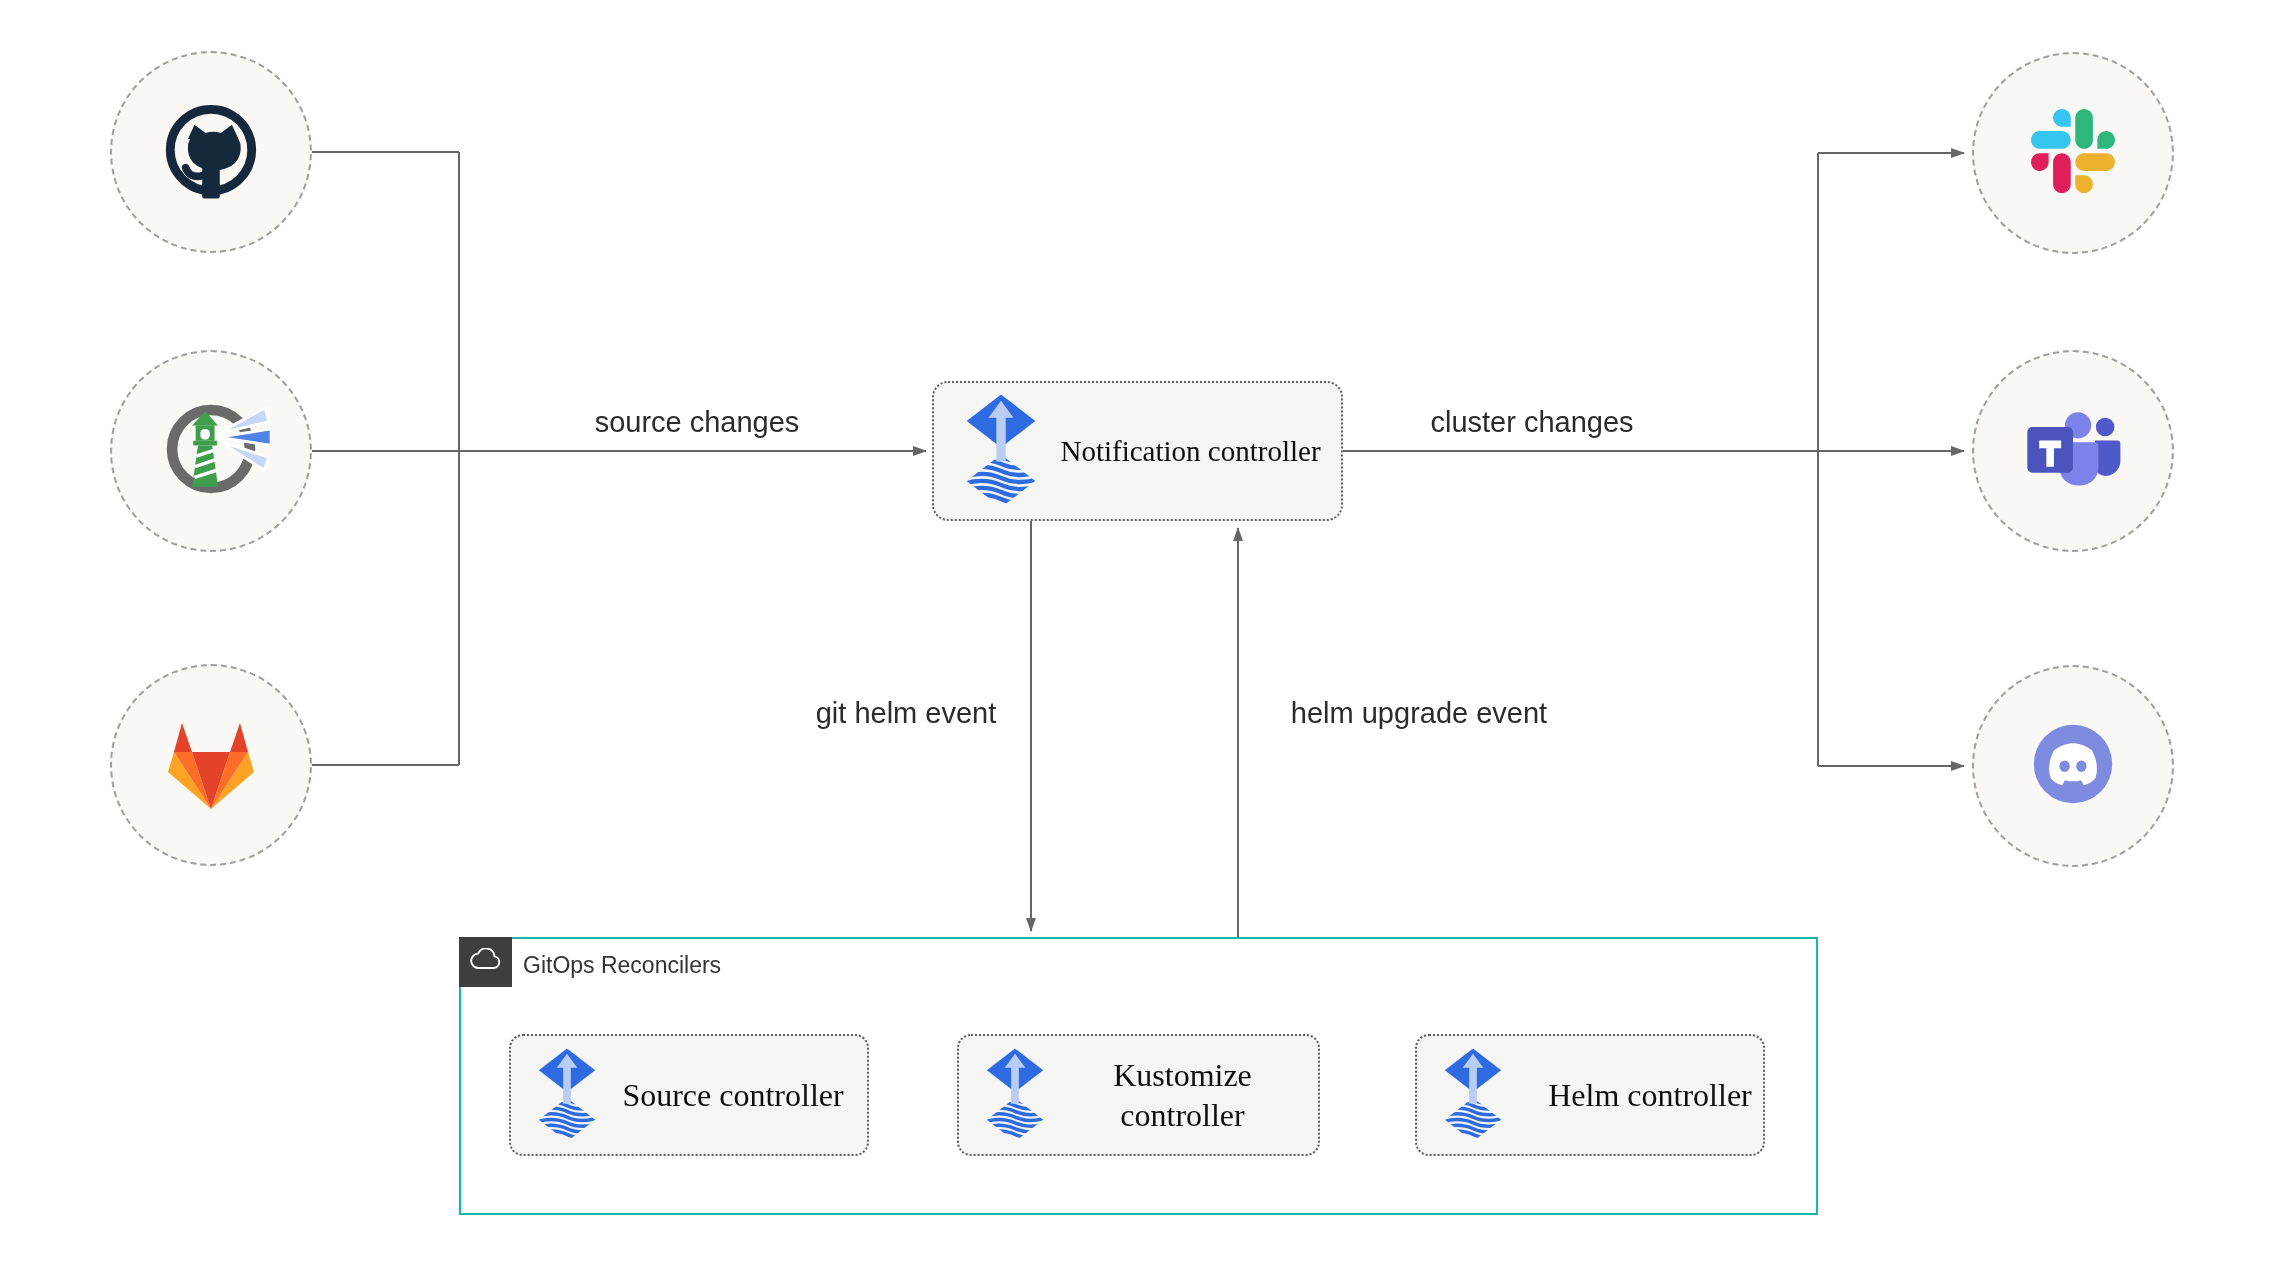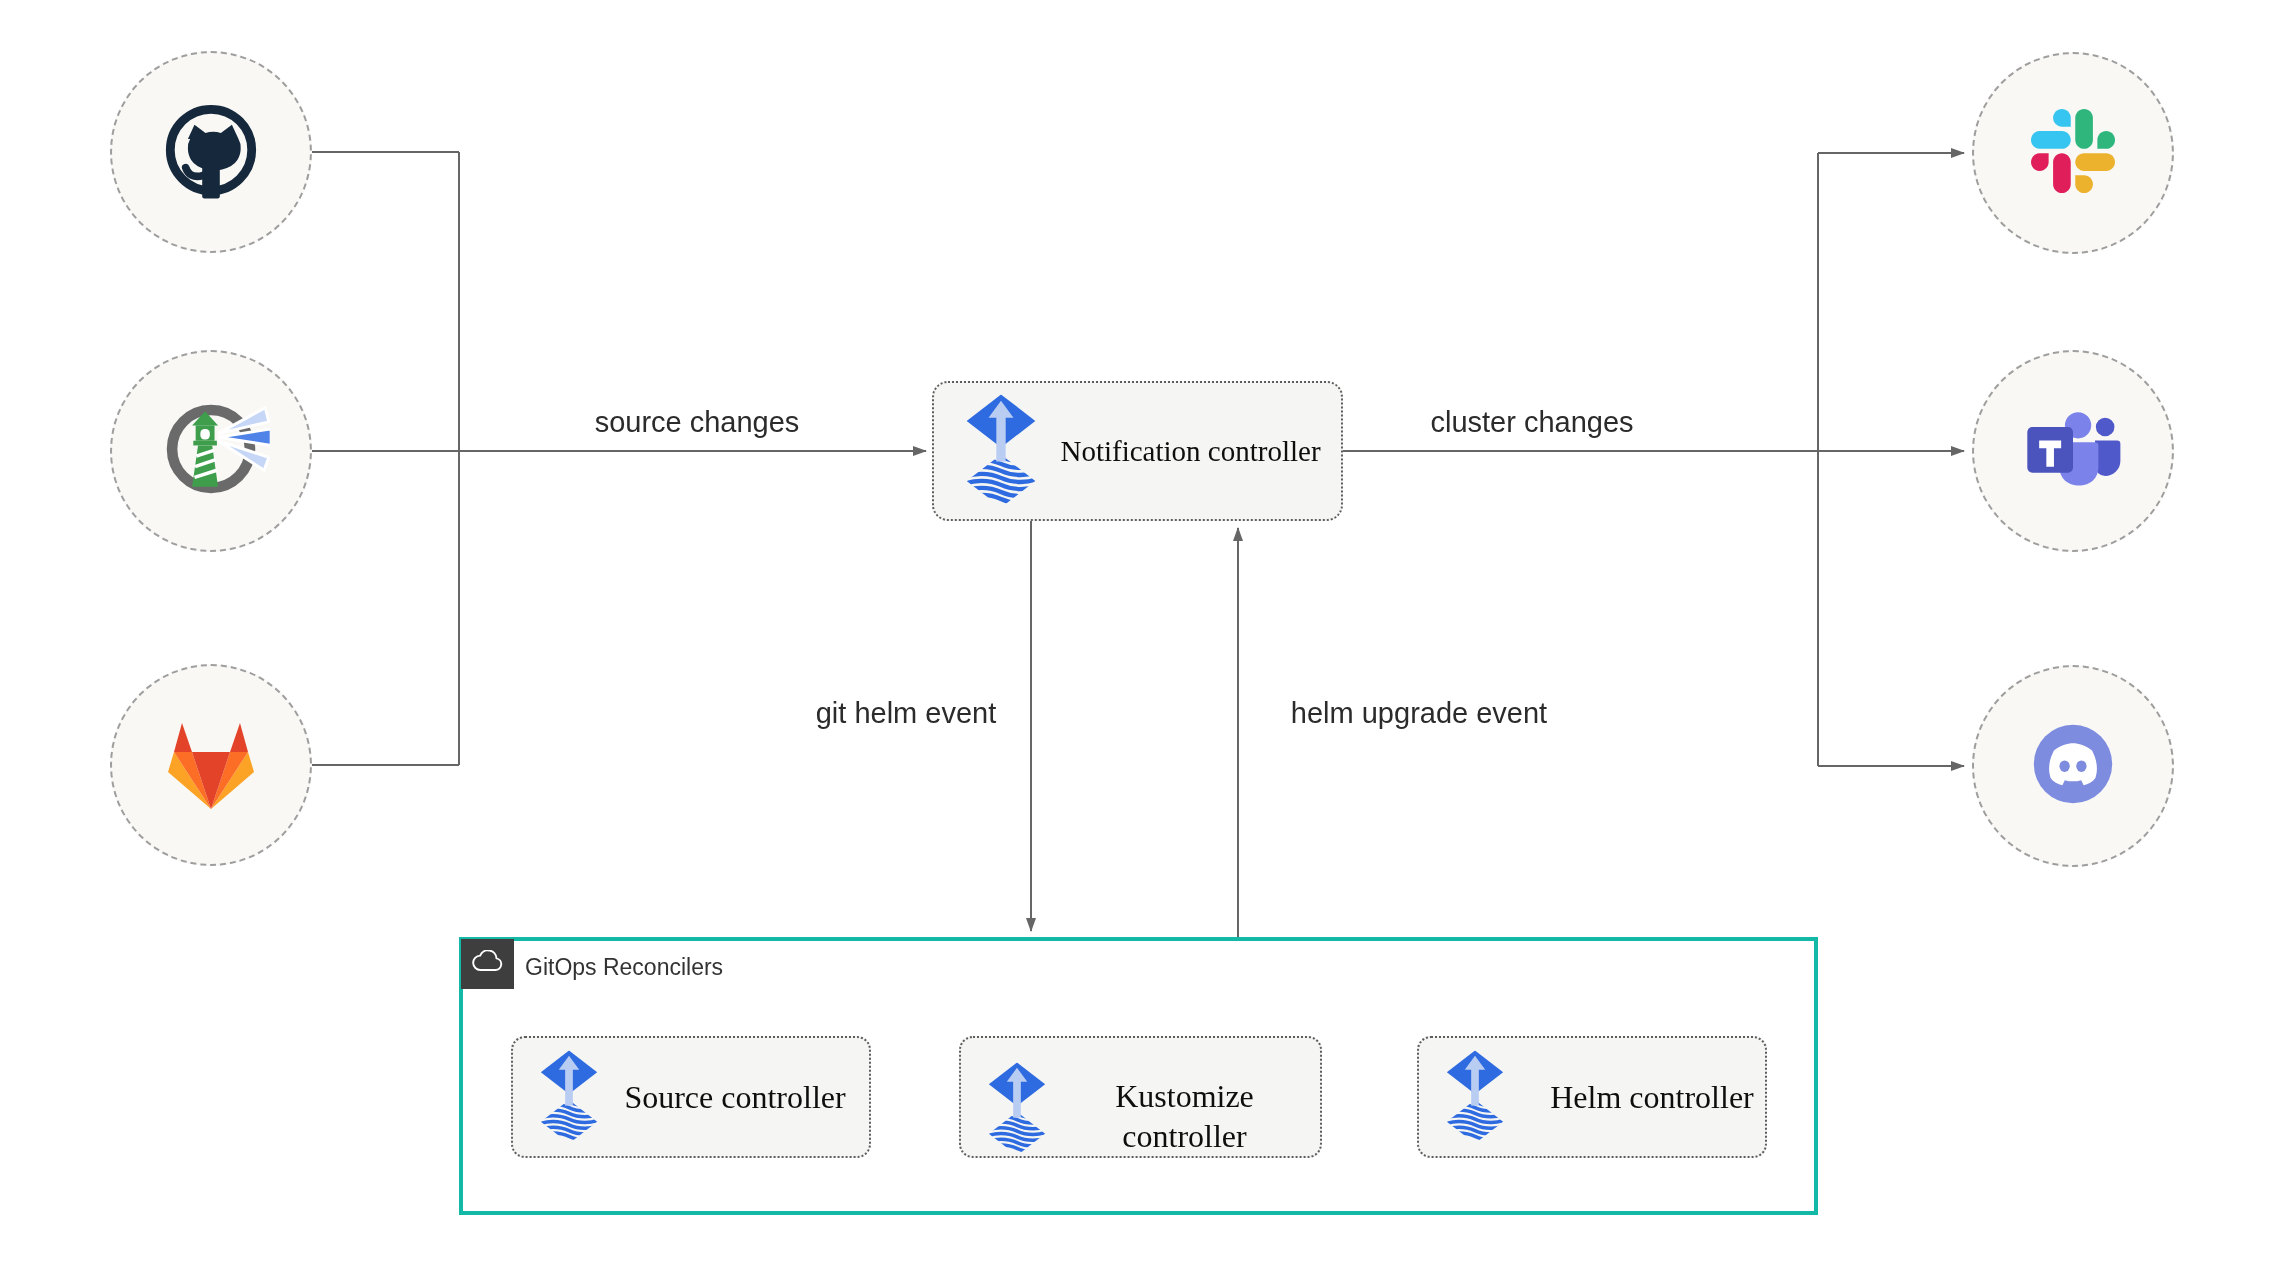--- a/index.html
+++ b/index.html
@@ -29,21 +29,21 @@
   #notification-box .lbl{font-size:29px;}
   #notification-box .flux-icon{width:78px;height:114px;flex:0 0 auto;}
 
   .inner-box{height:122px;padding-left:24px;border-radius:14px;}
   .inner-box .lbl{font-size:32px;}
   .inner-box .flux-icon{width:64px;height:94px;flex:0 0 auto;}
 
   
   #gitops-box{
     position:absolute;left:459px;top:937px;width:1359px;height:278px;
-    border:4px solid #14b8a6;box-sizing:border-box;background:#ffffff;
+    border:2px solid #14b8a6;box-sizing:border-box;background:#ffffff;
   }
   #gitops-badge{
     position:absolute;left:-2px;top:-2px;width:53px;height:50px;background:#3e3e3e;
     display:flex;align-items:center;justify-content:center;
   }
   #gitops-title{
     position:absolute;left:62px;top:13px;font-size:23px;color:#333;white-space:nowrap;
   }
 
   
@@ -220,21 +220,21 @@
     </div>
     <div id="gitops-title">GitOps Reconcilers</div>
 
     <div class="ctrl-box inner-box" style="left:48px;top:95px;width:360px;">
       <svg class="flux-icon" viewBox="0 0 100 145">
           <use href="#flux-symbol"></use>
         </svg>
       <div class="lbl">Source controller</div>
     </div>
 
-    <div class="ctrl-box inner-box" style="left:496px;top:95px;width:363px;align-items:flex-end;">
+    <div class="ctrl-box inner-box" style="left:496px;top:95px;width:363px;">
       <svg class="flux-icon" viewBox="0 0 100 145">
           <use href="#flux-symbol"></use>
         </svg>
       <div class="lbl">Kustomize controller</div>
     </div>
 
     <div class="ctrl-box inner-box" style="left:954px;top:95px;width:350px;gap:32px;">
       <svg class="flux-icon" viewBox="0 0 100 145">
           <use href="#flux-symbol"></use>
         </svg>

